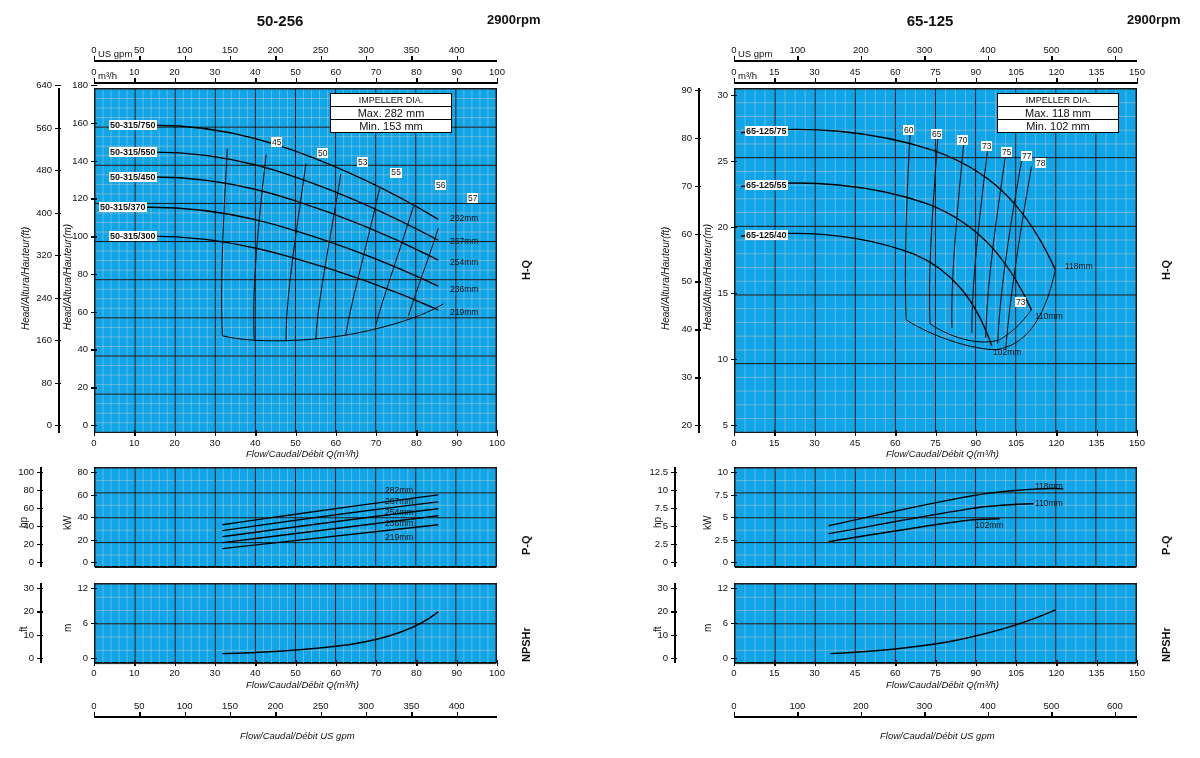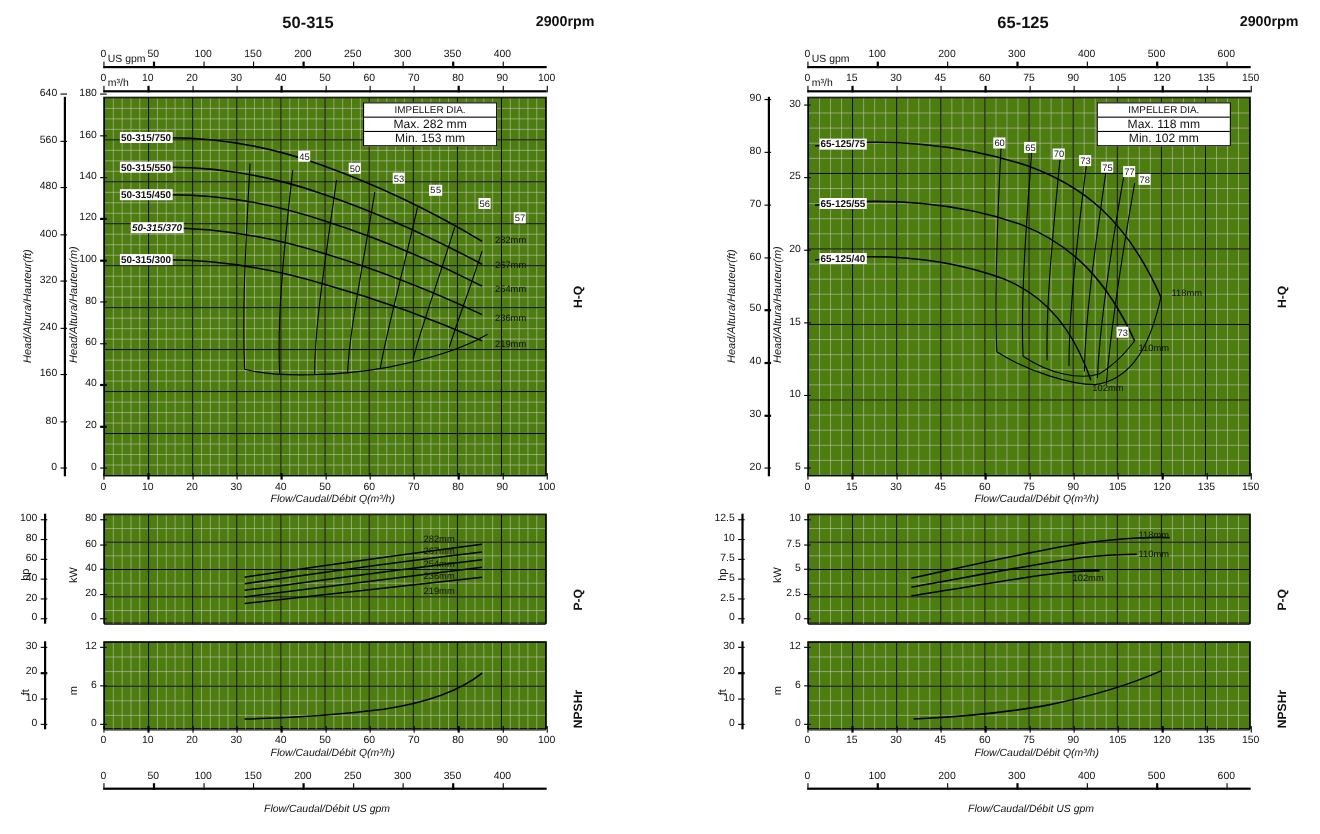--- a/index.html
+++ b/index.html
@@ -13,21 +13,21 @@
   .panel.right{left:600px;}
 
   .pump-title{
     position:absolute;font-weight:bold;font-size:15px;text-align:center;
   }
   .rpm{
     position:absolute;font-weight:bold;font-size:13px;
   }
 
   
-  .plot{position:absolute;border:1.6px solid #000;background:#4d7c0f;box-sizing:border-box;}
+  .plot{position:absolute;border:1.6px solid #000;background:#0ea5e9;box-sizing:border-box;}
 
   .axis-line{position:absolute;background:#000;}
 
   .tick-lbl{position:absolute;font-size:9.5px;text-align:center;white-space:nowrap;}
   .tick-lbl-r{position:absolute;font-size:9.5px;white-space:nowrap;text-align:right;}
   .unit-lbl{position:absolute;font-size:9.5px;white-space:nowrap;}
   .axis-title{position:absolute;font-size:9.5px;white-space:nowrap;font-style:italic;}
 
   .vrot{
     position:absolute;transform:rotate(-90deg);transform-origin:left top;
@@ -54,21 +54,21 @@
   svg{position:absolute;inset:0;overflow:visible;}
   .cv{fill:none;stroke:#000;stroke-width:1.4;}
   .cv-thin{fill:none;stroke:#000;stroke-width:1;}
   .foot{position:absolute;font-size:9.5px;white-space:nowrap;font-style:italic;}
 </style>
 </head>
 <body>
 
 <div class="panel left">
 
-  <div class="pump-title" style="left:180px;top:12px;width:200px;">50-315</div>
+  <div class="pump-title" style="left:180px;top:12px;width:200px;">50-256</div>
   <div class="rpm" style="left:487px;top:12px;">2900rpm</div>
 
   <div class="unit-lbl" style="left:98px;top:48px;">US gpm</div>
   <div class="unit-lbl" style="left:98px;top:70px;">m³/h</div>
 
   <div style="position:absolute;left:94px;top:60px;width:403px;height:2px;background:#000;"></div>
   <div style="position:absolute;left:94px;top:82px;width:403px;height:2px;background:#000;"></div>
 
   <div id="L-gpm-ticks">
       <div class="tick-lbl" style="left: 76px; top: 44px; width: 36px;">0</div>
@@ -251,21 +251,21 @@
 
     <div class="imp-box" style="left:235px;top:4px;width:120px;">
       <div class="hd">IMPELLER DIA.</div>
       <div class="rw">Max.  282 mm</div>
       <div class="rw">Min.  153 mm</div>
     </div>
 
     <div class="curve-lbl" style="left:14px;top:31px;">50-315/750</div>
     <div class="curve-lbl" style="left:14px;top:58px;">50-315/550</div>
     <div class="curve-lbl" style="left:14px;top:83px;">50-315/450</div>
-    <div class="curve-lbl" style="left:24px;top:113px;font-style:italic;">50-315/370</div>
+    <div class="curve-lbl" style="left:4px;top:113px;">50-315/370</div>
     <div class="curve-lbl" style="left:14px;top:142px;">50-315/300</div>
 
     <div class="eff-lbl" style="left:176px;top:48px;">45</div>
     <div class="eff-lbl" style="left:222px;top:59px;">50</div>
     <div class="eff-lbl" style="left:262px;top:68px;">53</div>
     <div class="eff-lbl" style="left:295px;top:79px;font-family:Liberation Mono, monospace;">55</div>
     <div class="eff-lbl" style="left:340px;top:91px;">56</div>
     <div class="eff-lbl" style="left:372px;top:104px;">57</div>
 
     <div class="dia-lbl" style="left:355px;top:124px;">282mm</div>

